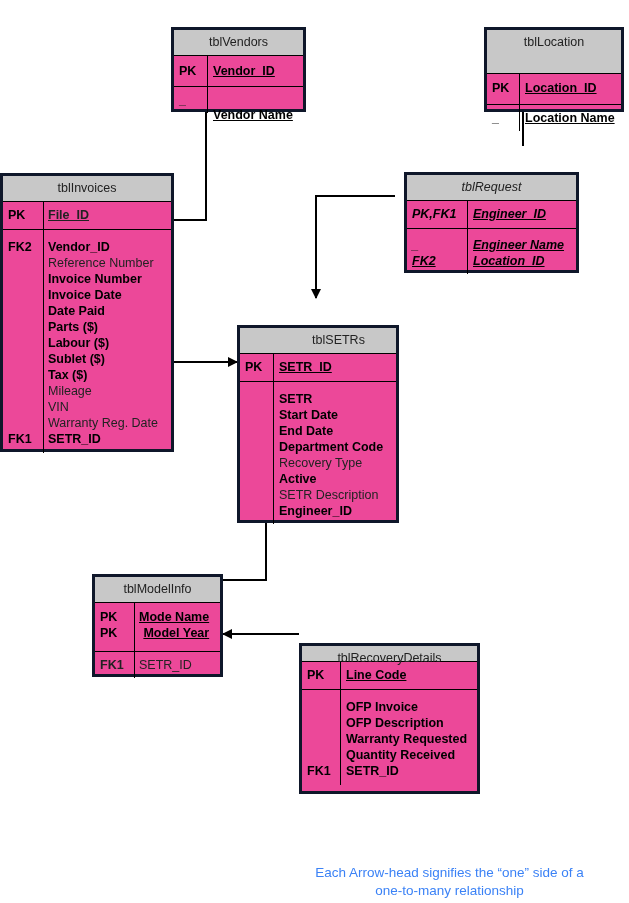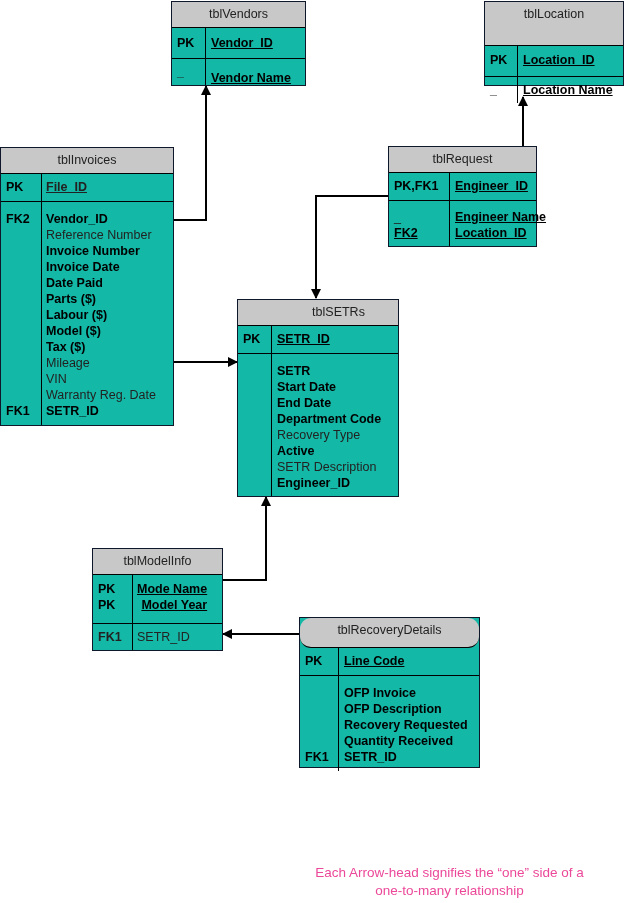--- a/index.html
+++ b/index.html
@@ -1,32 +1,32 @@
 <!DOCTYPE html>
 <html><head>
 <meta charset="utf-8">
 <style>
   html, body { margin: 0; padding: 0; background: #ffffff; }
   body { width: 629px; height: 903px; position: relative; overflow: hidden;
          font-family: "Liberation Sans", sans-serif; color: #000; }
-  .tbl { position: absolute; background: #14b8a6; border: 1px solid #0f172a; box-sizing: border-box; font-size: 12.5px; }
+  .tbl { position: absolute; background: #ec4899; border: 3px solid #0f172a; box-sizing: border-box; font-size: 12.5px; margin-top: 26px; }
   .tbl .hdr { background: #c8c8c8; border-bottom: 1px solid #000; text-align: center; color: #222;
               font-size: 12.5px; box-sizing: border-box; }
   .tbl .sec { position: relative; box-sizing: border-box; }
   .tbl .sec + .sec { border-top: 1px solid #000; }
   .tbl .vline { position: absolute; top: 0; bottom: 0; border-left: 1px solid #000; }
   .tbl .keys { position: absolute; left: 5px; font-weight: bold; }
   .tbl .fields { position: absolute; }
   .row { height: 16px; line-height: 16px; white-space: nowrap; }
   .b { font-weight: bold; }
   .u { text-decoration: underline; }
   .n { font-weight: normal; color: #222; }
   svg.conn { position: absolute; left: 0; top: 0; }
   .caption { position: absolute; left: 270px; top: 864px; width: 359px; text-align: center;
-             font-size: 13.5px; line-height: 18px; color: #ec4899; }
+             font-size: 13.5px; line-height: 18px; color: #3b82f6; }
 </style>
 </head>
 <body>
 
 <svg class="conn" width="629" height="903">
   <defs>
     <marker id="ah" markerWidth="10" markerHeight="10" refX="9" refY="5" orient="auto" markerUnits="userSpaceOnUse">
       <path d="M0,0 L10,5 L0,10 Z" fill="#000"></path>
     </marker>
   </defs>
@@ -41,21 +41,21 @@
 <div class="tbl" style="left:171px; top:1px; width:135px; height:85px;">
   <div class="hdr" style="height:26px; line-height:25px;">tblVendors</div>
   <div class="sec" style="height:30px;">
     <div class="vline" style="left:33px;"></div>
     <div class="keys row" style="top:7px;">PK</div>
     <div class="fields row b u" style="left:39px; top:7px;">Vendor_ID</div>
   </div>
   <div class="sec" style="height:27px;">
     <div class="vline" style="left:33px;"></div>
     <div class="keys row n" style="top:5px;">_</div>
-    <div class="fields row b u" style="left:39px; top:11px;">Vendor Name</div>
+    <div class="fields row b u" style="left:39px; top:20px;">Vendor Name</div>
   </div>
 </div>
 
 <div class="tbl" style="left:484px; top:1px; width:140px; height:85px;">
   <div class="hdr" style="height:44px; line-height:25px;">tblLocation</div>
   <div class="sec" style="height:30px;">
     <div class="vline" style="left:32px;"></div>
     <div class="keys row" style="top:6px;">PK</div>
     <div class="fields row b u" style="left:38px; top:6px;">Location_ID</div>
   </div>
@@ -91,31 +91,31 @@
       <div class="row">FK1</div>
     </div>
     <div class="fields" style="left:45px; top:9px;">
       <div class="row b">Vendor_ID</div>
       <div class="row n">Reference Number</div>
       <div class="row b">Invoice Number</div>
       <div class="row b">Invoice Date</div>
       <div class="row b">Date Paid</div>
       <div class="row b">Parts ($)</div>
       <div class="row b">Labour ($)</div>
-      <div class="row b">Model ($)</div>
+      <div class="row b">Sublet ($)</div>
       <div class="row b">Tax ($)</div>
       <div class="row n">Mileage</div>
       <div class="row n">VIN</div>
       <div class="row n">Warranty Reg. Date</div>
       <div class="row b">SETR_ID</div>
     </div>
   </div>
 </div>
 
-<div class="tbl" style="left:388px; top:146px; width:149px; height:101px;">
+<div class="tbl" style="left:404px; top:146px; width:175px; height:101px;font-style:italic;">
   <div class="hdr" style="height:26px; line-height:25px;">tblRequest</div>
   <div class="sec" style="height:27px;">
     <div class="vline" style="left:60px;"></div>
     <div class="keys row" style="top:5px;">PK,FK1</div>
     <div class="fields row b u" style="left:66px; top:5px;">Engineer_ID</div>
   </div>
   <div class="sec" style="height:46px;">
     <div class="vline" style="left:60px;"></div>
     <div class="keys" style="top:8px;">
       <div class="row n">_</div>
@@ -164,39 +164,39 @@
     </div>
   </div>
   <div class="sec" style="height:27px;">
     <div class="vline" style="left:39px;"></div>
     <div class="keys row n" style="top:5px;">FK1</div>
     <div class="fields row n" style="left:44px; top:5px;">SETR_ID</div>
   </div>
 </div>
 
 <div class="tbl" style="left:299px; top:617px; width:181px; height:151px;">
-  <div class="hdr" style="height:30px; line-height:25px;border-radius:11px;">tblRecoveryDetails</div>
+  <div class="hdr" style="height:16px; line-height:25px;">tblRecoveryDetails</div>
   <div class="sec" style="height:27px;">
     <div class="vline" style="left:38px;"></div>
     <div class="keys row" style="top:5px;">PK</div>
     <div class="fields row b u" style="left:44px; top:5px;text-decoration:underline;">Line Code</div>
   </div>
   <div class="sec" style="height:96px;">
     <div class="vline" style="left:38px;"></div>
     <div class="keys" style="top:9px;">
       <div class="row"></div>
       <div class="row"></div>
       <div class="row"></div>
       <div class="row"></div>
       <div class="row">FK1</div>
     </div>
     <div class="fields" style="left:44px; top:9px;">
       <div class="row b">OFP Invoice</div>
       <div class="row b">OFP Description</div>
-      <div class="row b">Recovery Requested</div>
+      <div class="row b">Warranty Requested</div>
       <div class="row b">Quantity Received</div>
       <div class="row b">SETR_ID</div>
     </div>
   </div>
 </div>
 
 <div class="caption">
   <div>Each Arrow-head signifies the “one” side of a</div>
   <div>one-to-many relationship</div>
 </div>

